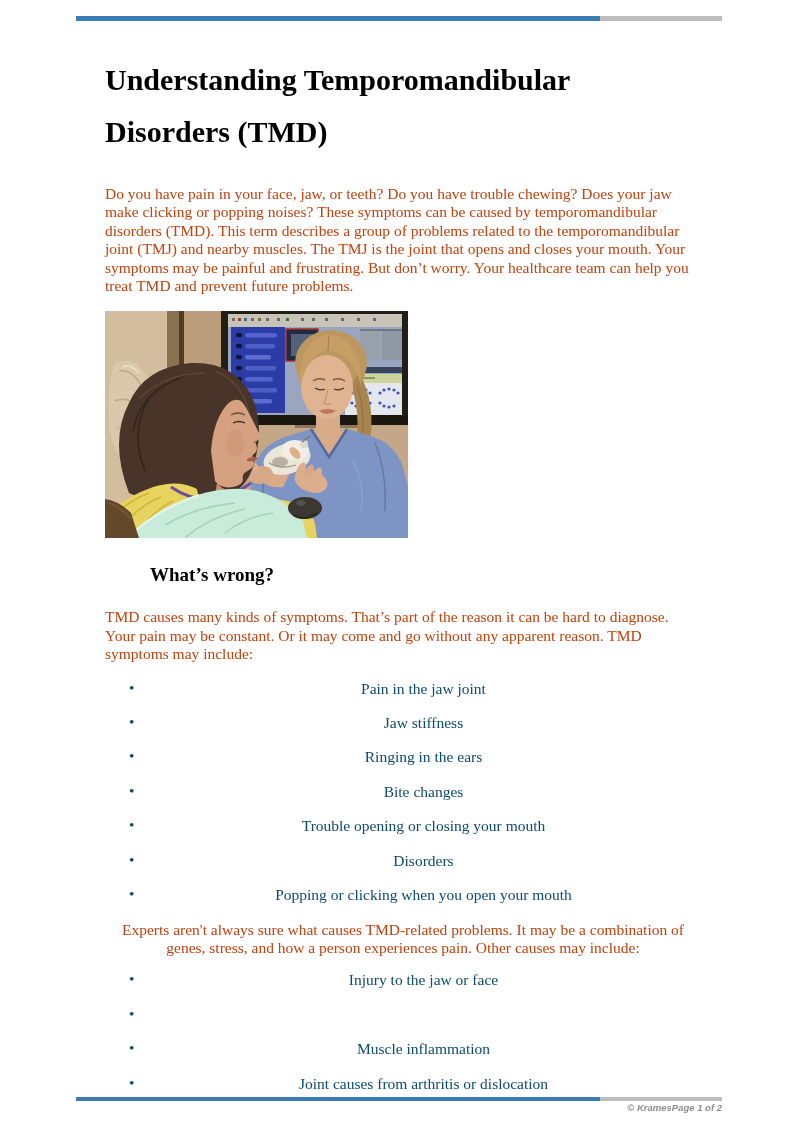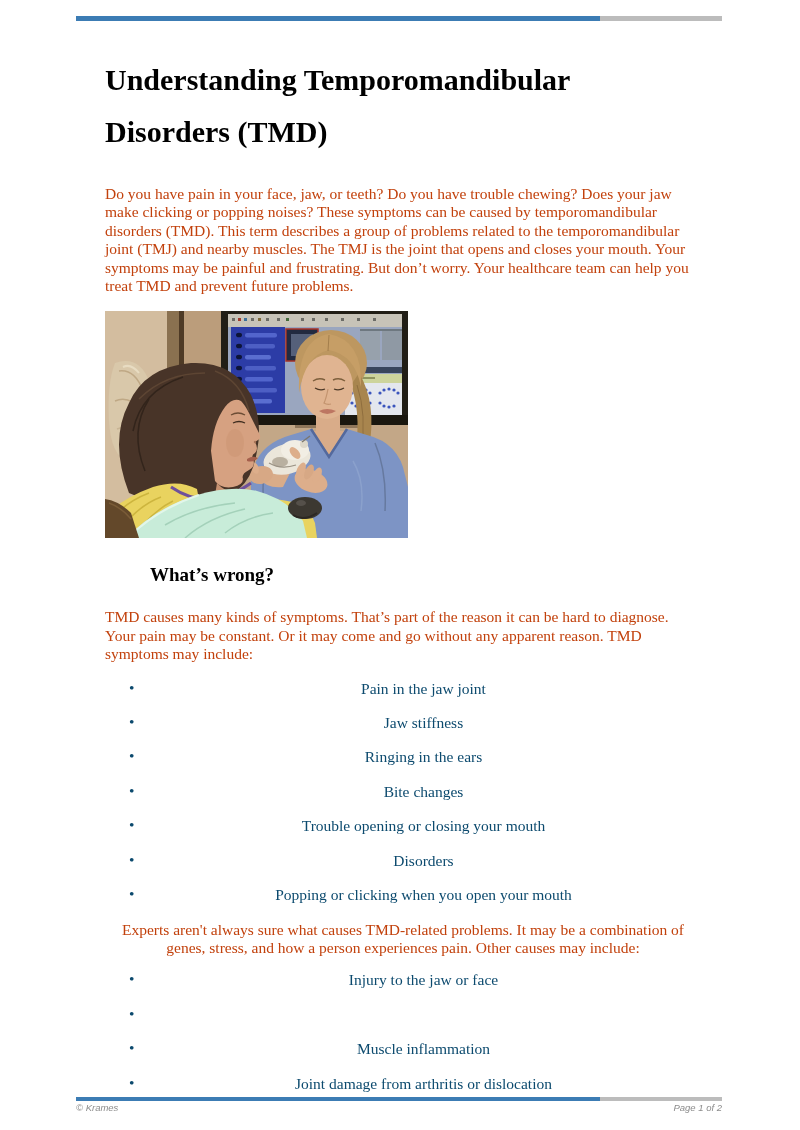--- a/index.html
+++ b/index.html
@@ -42,23 +42,23 @@
   ul.bullet-list li::before {
     content:"\2022"; position:absolute; left:24px; top:-1px;
     font-size:15.5px;
   }
   p.between-lists { margin-top:0px;text-align:center; }
   ul.second { margin-top:14px; }
 
   
   .footer-row {
     position:absolute; top:1102px; left:76px; width:646px;
-    display:flex; justify-content:space-between;
+    display:flex; justify-content:flex-end;
     font-family:"Liberation Sans", sans-serif; font-style:italic;
-    font-size:9.5px; color:#8c8c8c;
+    font-size:9.5px; color:#8c8c8c;font-weight:bold;
   }
 </style>
 </head>
 <body>
 
 <div class="bar top">
   <div class="seg-blue" style="background: rgb(60, 124, 180);"></div>
   <div class="seg-gray" style="background: rgb(188, 188, 188);"></div>
 </div>
 
@@ -261,21 +261,21 @@
     <li>Disorders</li>
     <li>Popping or clicking when you open your mouth</li>
   </ul>
 
   <p class="body-text between-lists">Experts aren't always sure what causes TMD-related problems. It may be a combination of genes, stress, and how a person experiences pain. Other causes may include:</p>
 
   <ul class="bullet-list second">
     <li>Injury to the jaw or face</li>
     <li></li>
     <li>Muscle inflammation</li>
-    <li>Joint damage from arthritis or dislocation</li>
+    <li>Joint causes from arthritis or dislocation</li>
   </ul>
 
 </div>
 
 <div class="bar bottom">
   <div class="seg-blue" style="background: rgb(60, 124, 180);"></div>
   <div class="seg-gray" style="background: rgb(188, 188, 188);"></div>
 </div>
 <div class="footer-row">
   <span>© Krames</span>

